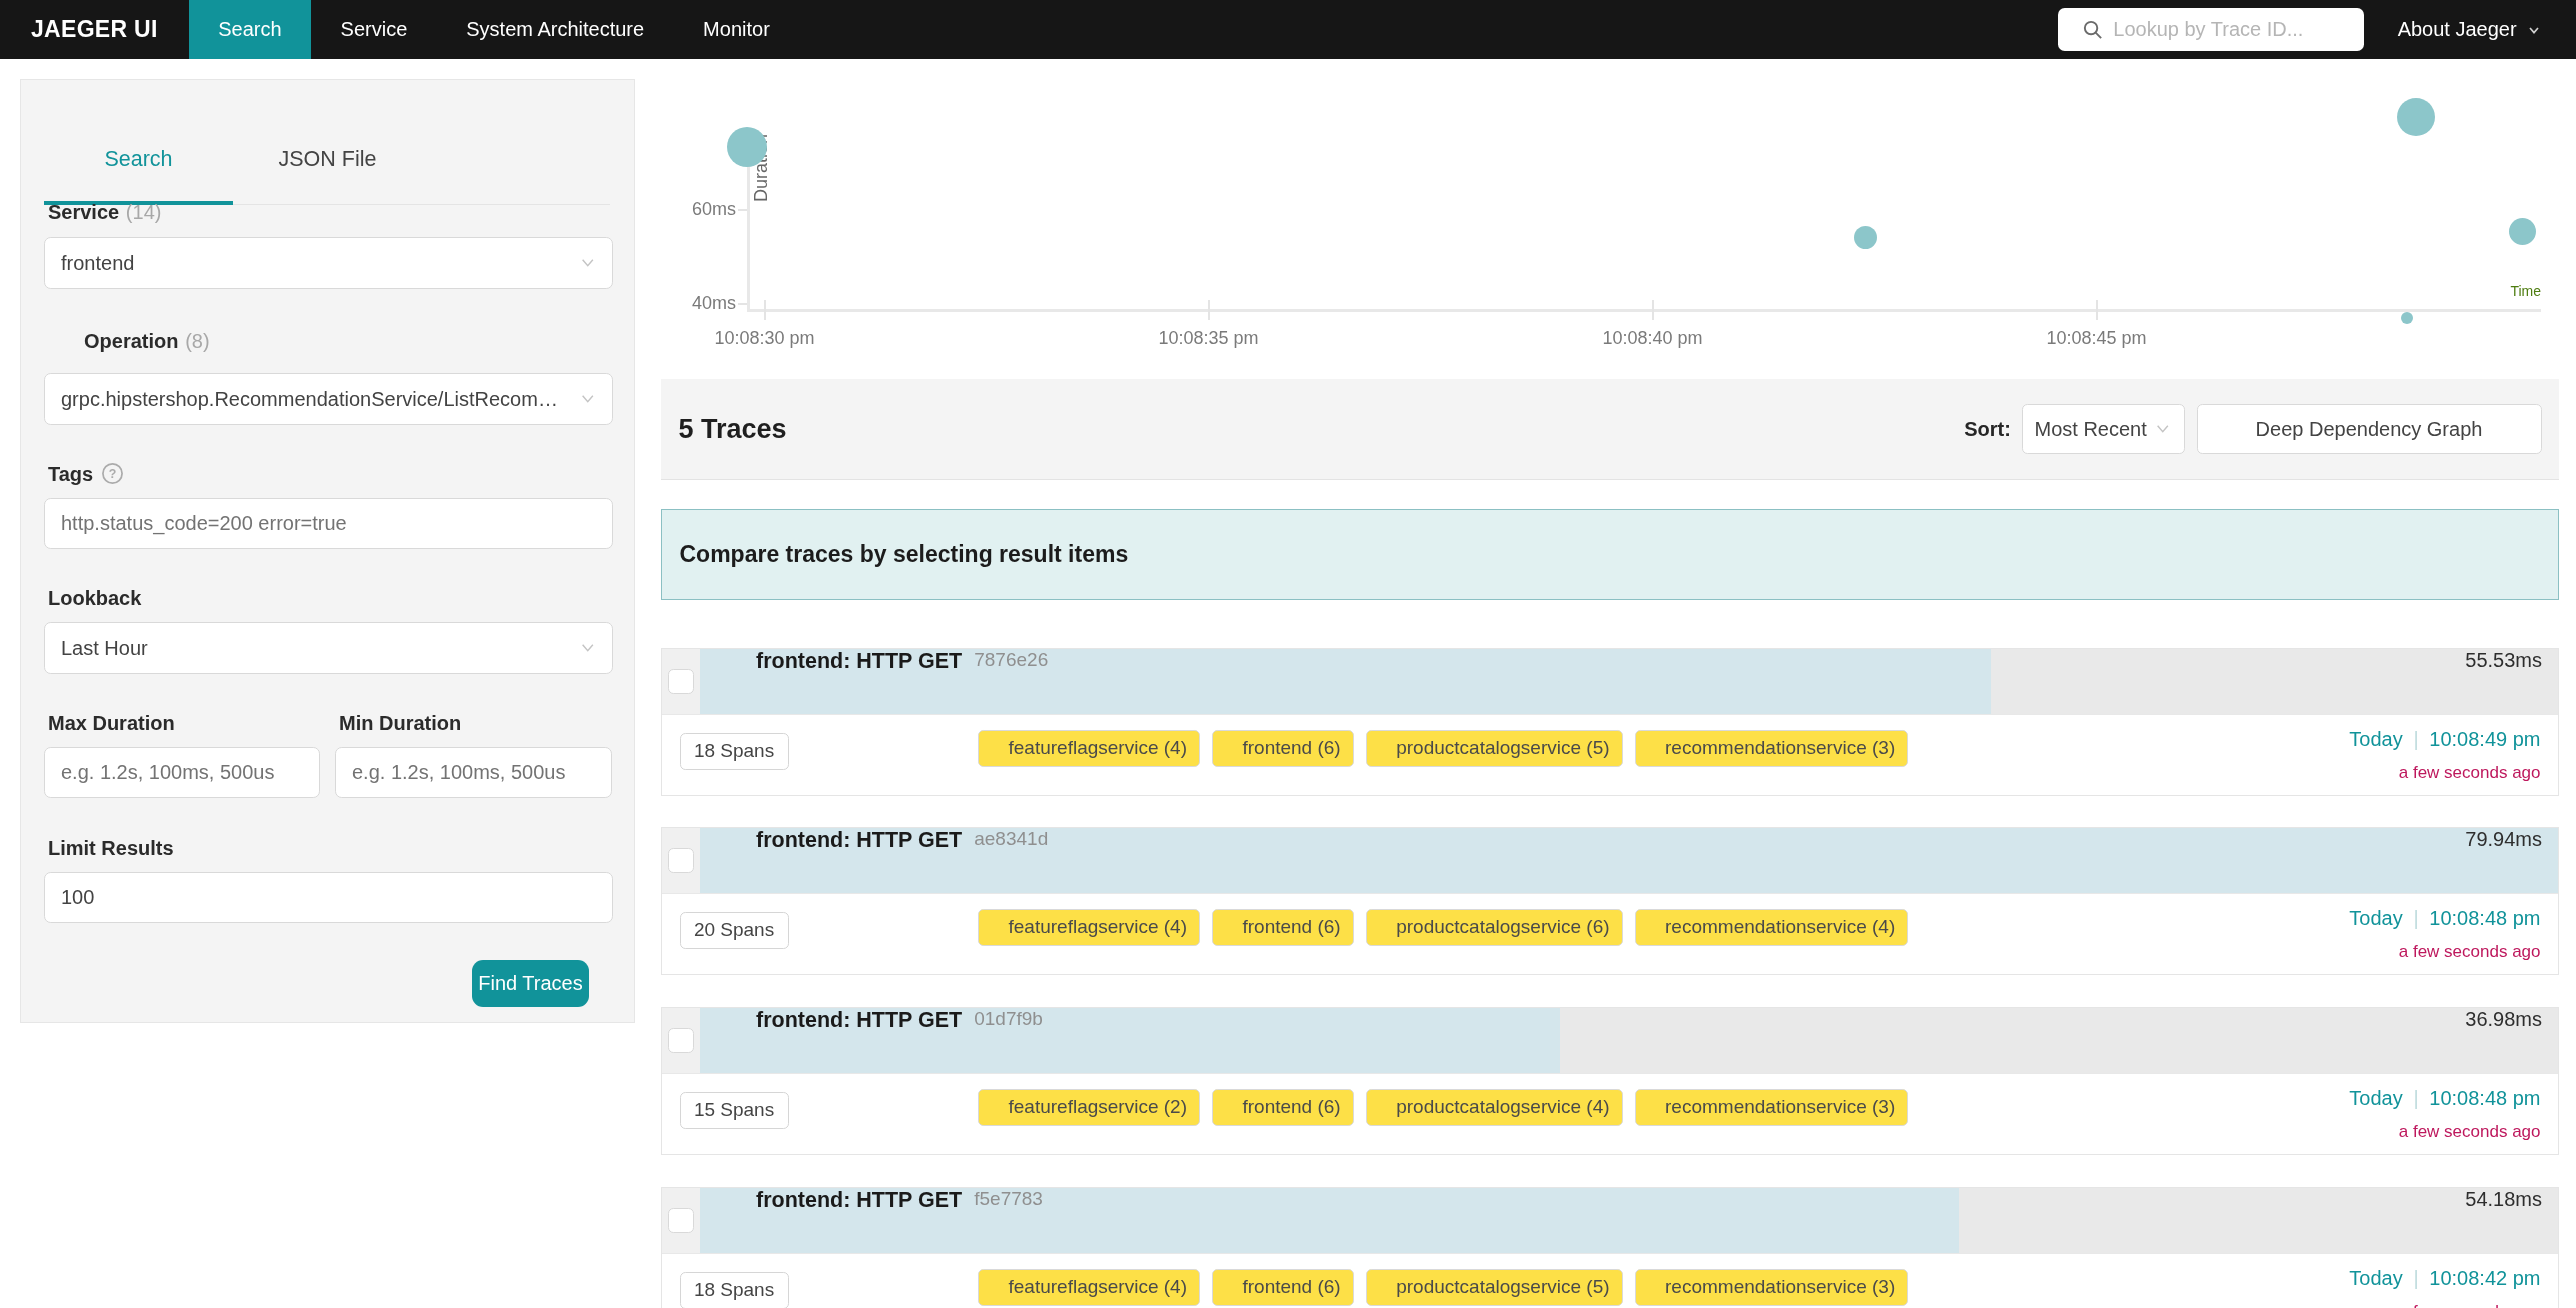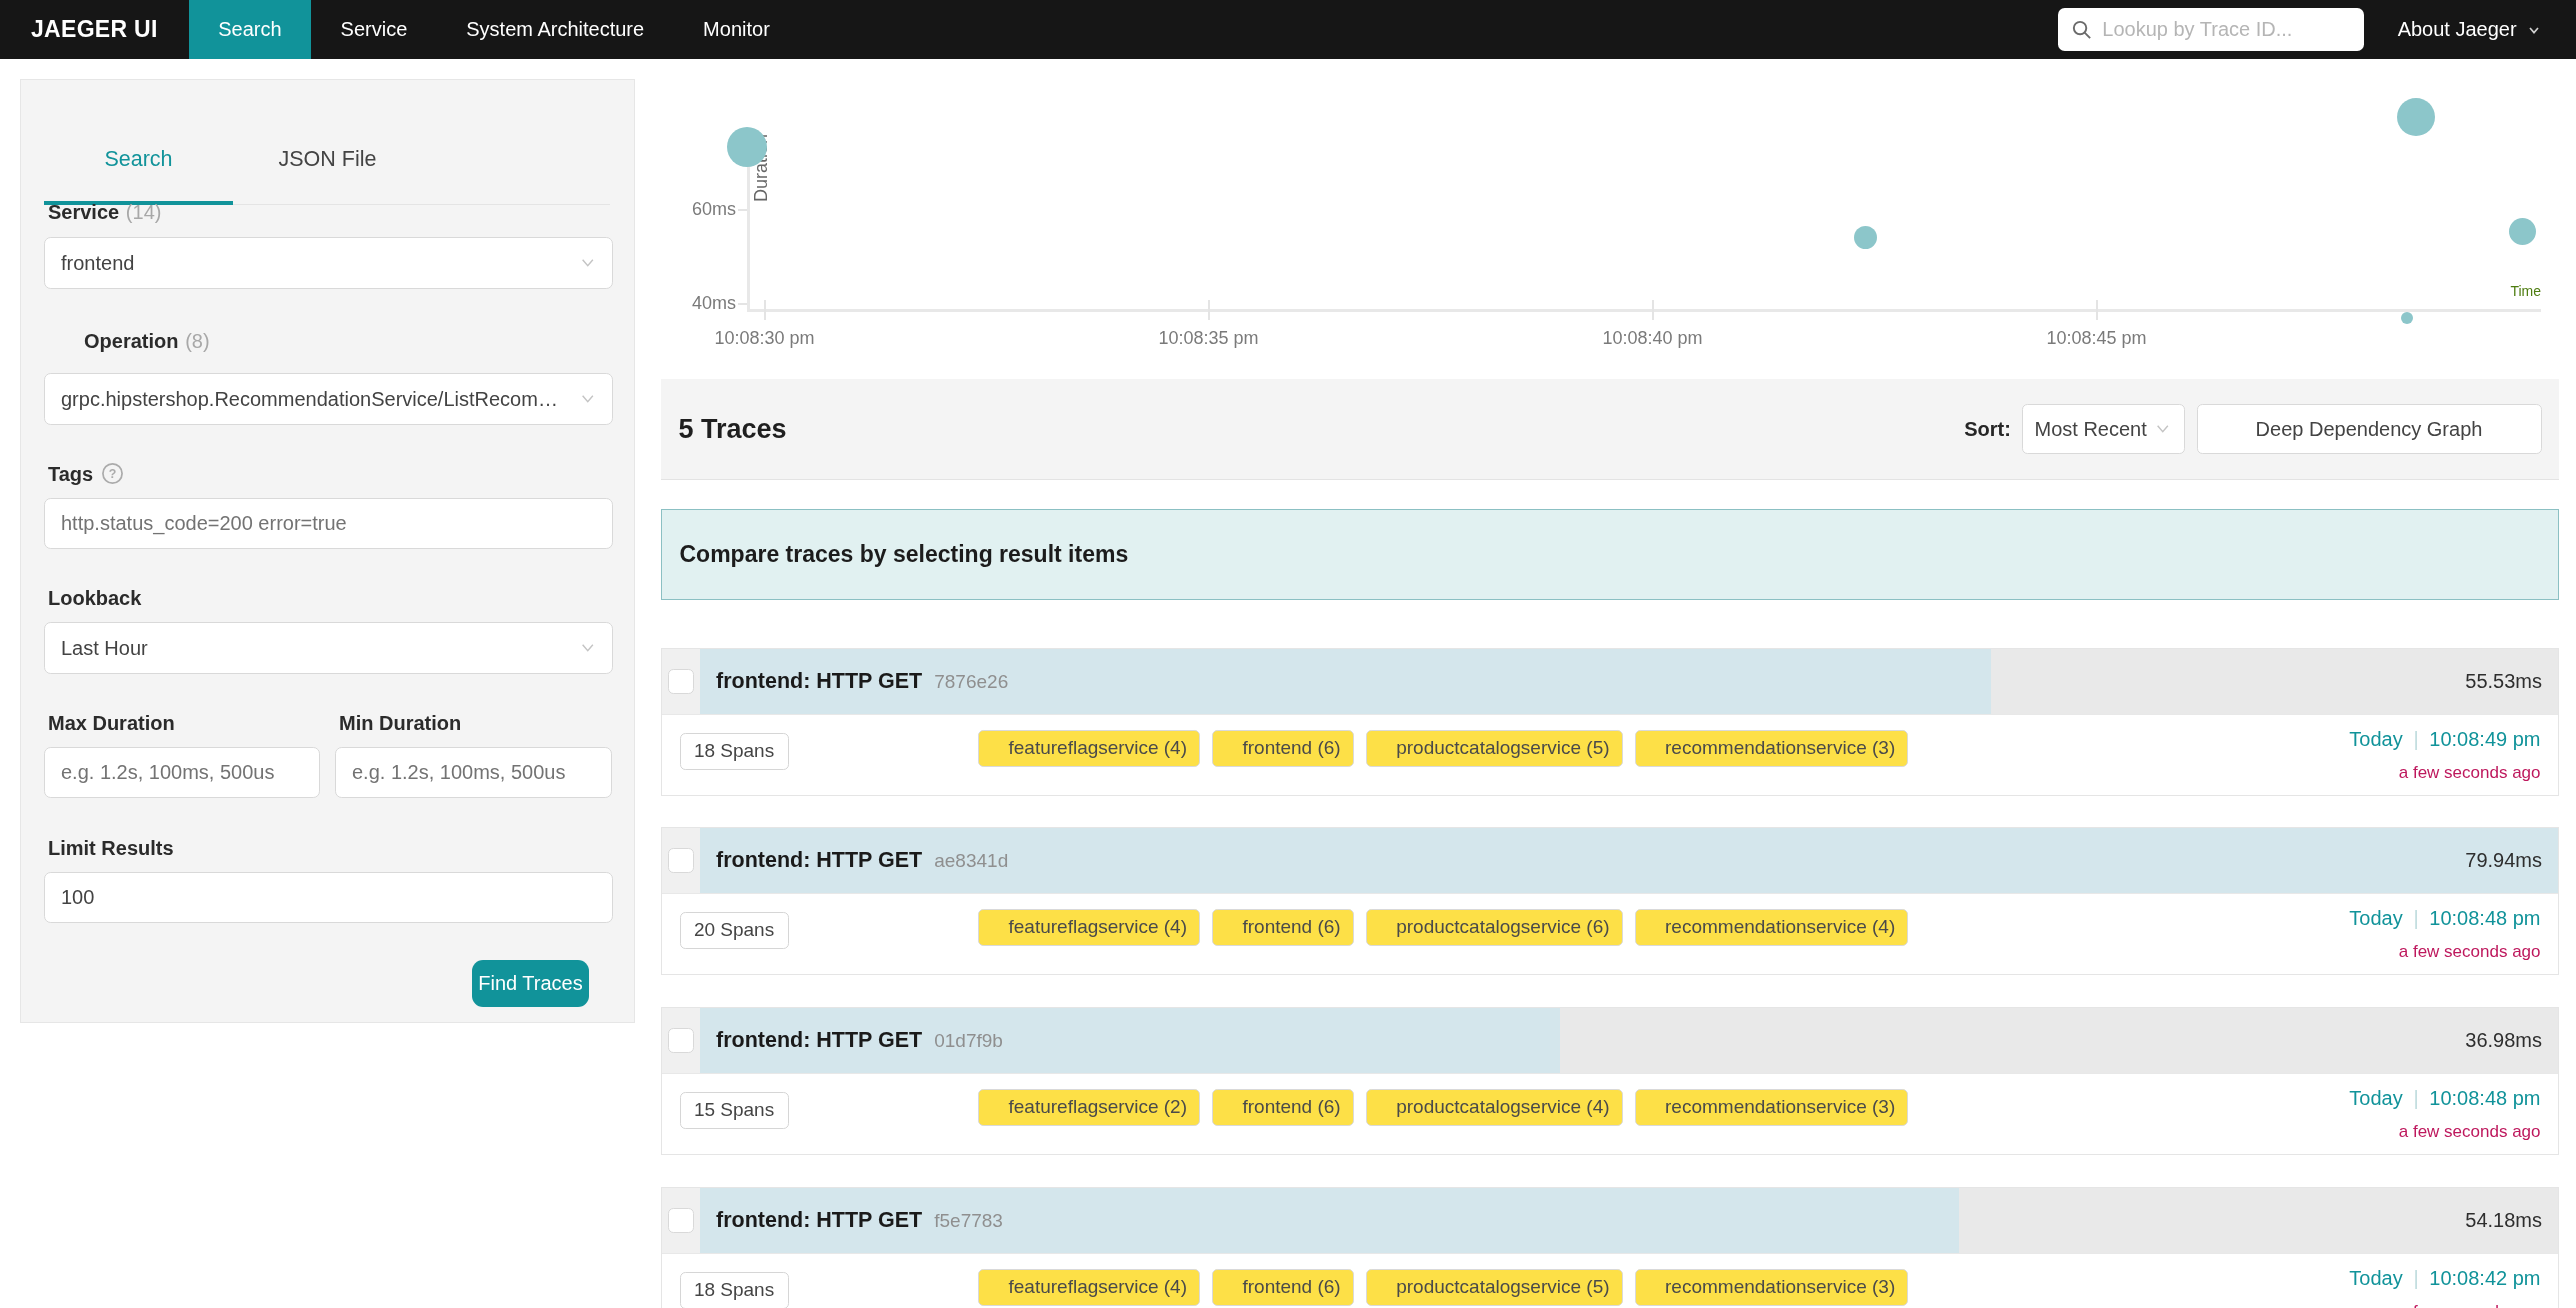--- a/index.html
+++ b/index.html
@@ -8,21 +8,21 @@
   .page{position:relative;width:2576px;height:1308px;}
 
   
   .topnav{position:absolute;left:0;top:0;width:2576px;height:59px;background:#161616;
           display:flex;align-items:stretch;z-index:5;}
   .brand{display:flex;align-items:center;padding:0 31px;color:#fff;font-size:23px;font-weight:700;letter-spacing:0.3px;}
   .nav-item{display:flex;align-items:center;padding:0 29.5px;color:#fff;font-size:20px;cursor:pointer;}
   .nav-item.active{background:#11939a;}
   .nav-spacer{flex:1;}
   .nav-search{align-self:center;display:flex;align-items:center;width:306px;height:43px;background:#fff;
-              border-radius:6.7px;margin-right:27px;padding:0 12px;box-sizing:border-box;}
+              border-radius:6.7px;margin-right:27px;padding:0 23px;box-sizing:border-box;}
   .nav-search svg{flex:none;margin-right:9.4px;}
   .nav-search-ph{color:#b5b5b5;font-size:20px;white-space:nowrap;overflow:hidden;}
   .about{display:flex;align-items:center;color:#fff;font-size:20px;padding:0 34px 0 6.7px;gap:9.4px;}
 
   
   .sidebar{position:absolute;left:20px;top:79px;width:615px;height:944px;background:#f4f4f4;
            border:0.7px solid #e6e6e6;box-sizing:border-box;}
   .tabs{position:absolute;left:23px;right:24px;top:34px;height:90px;display:flex;border-bottom:1.3px solid #e4e4e4;}
   .tab{width:189px;display:flex;align-items:center;justify-content:center;font-size:21.5px;color:#444;position:relative;cursor:pointer;}
   .tab.active{color:#11939a;}
@@ -69,21 +69,21 @@
   .banner-text{font-size:23px;font-weight:700;color:#1c1c1c;}
 
   
   .card{position:absolute;left:661px;width:1898px;height:148px;background:#fff;
         border:1.3px solid #e5e5e5;box-sizing:border-box;}
   .card-header{height:65px;display:flex;border-bottom:1.3px solid #e8e8e8;cursor:pointer;}
   .cb-col{width:38px;flex:none;background:#f0f0f0;display:flex;align-items:center;justify-content:center;}
   .checkbox{width:25.5px;height:25.5px;background:#fff;border:1.3px solid #d9d9d9;border-radius:5.4px;box-sizing:border-box;cursor:pointer;}
   .bar-region{flex:1;position:relative;background:#e9e9e9;}
   .bar-fill{position:absolute;left:0;top:0;bottom:0;background:#d4e6ec;}
-  .hc{position:absolute;inset:0;display:flex;align-items:center;padding:0 16px;}
+  .hc{position:absolute;inset:0;display:flex;padding:0 16px;margin-left:40px;}
   .t-title{font-size:21.5px;font-weight:700;color:#1a1a1a;white-space:nowrap;}
   .t-id{font-size:19px;color:#8f8f8f;margin-left:12px;white-space:nowrap;}
   .hc-spacer{flex:1;}
   .t-duration{font-size:20px;color:#2e2e2e;white-space:nowrap;}
   .card-body{position:relative;height:79px;background:#fff;}
   .spans-chip{position:absolute;left:17.5px;top:17.5px;background:#fff;border:1.3px solid #d6d6d6;border-radius:5.4px;
               padding:6.7px 13.4px;font-size:19px;color:#454545;}
   .chips{position:absolute;left:316px;top:14.8px;display:flex;gap:12px;}
   .chip{display:flex;align-items:flex-start;border:1.3px solid #d9d9d9;border-radius:5.4px;overflow:hidden;background:#fde047;}
   .chip-color{width:17.5px;flex:none;}

